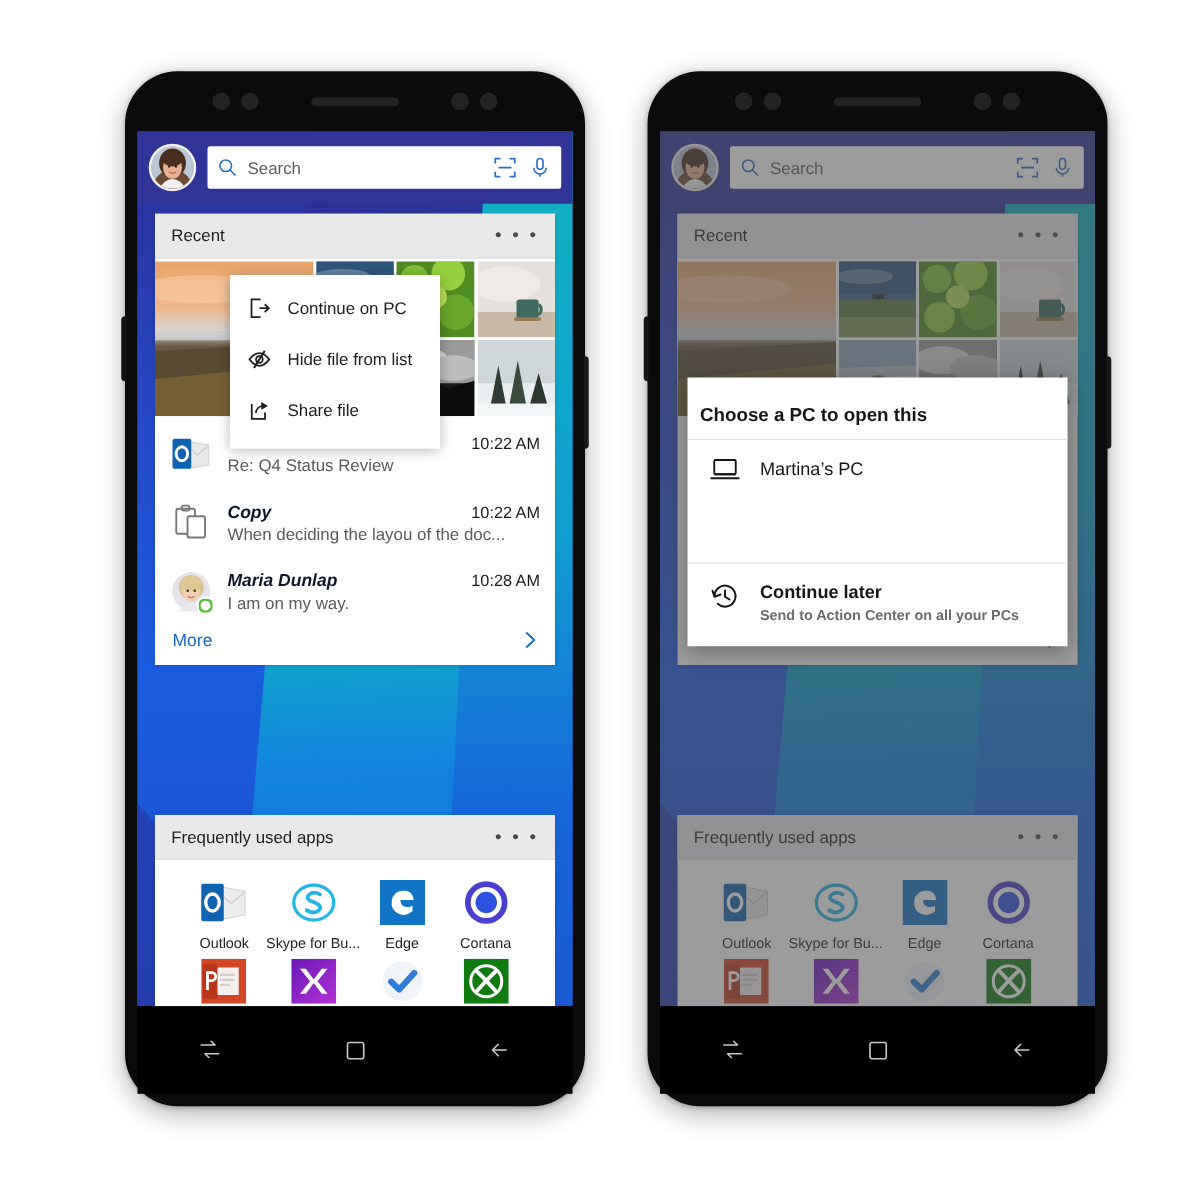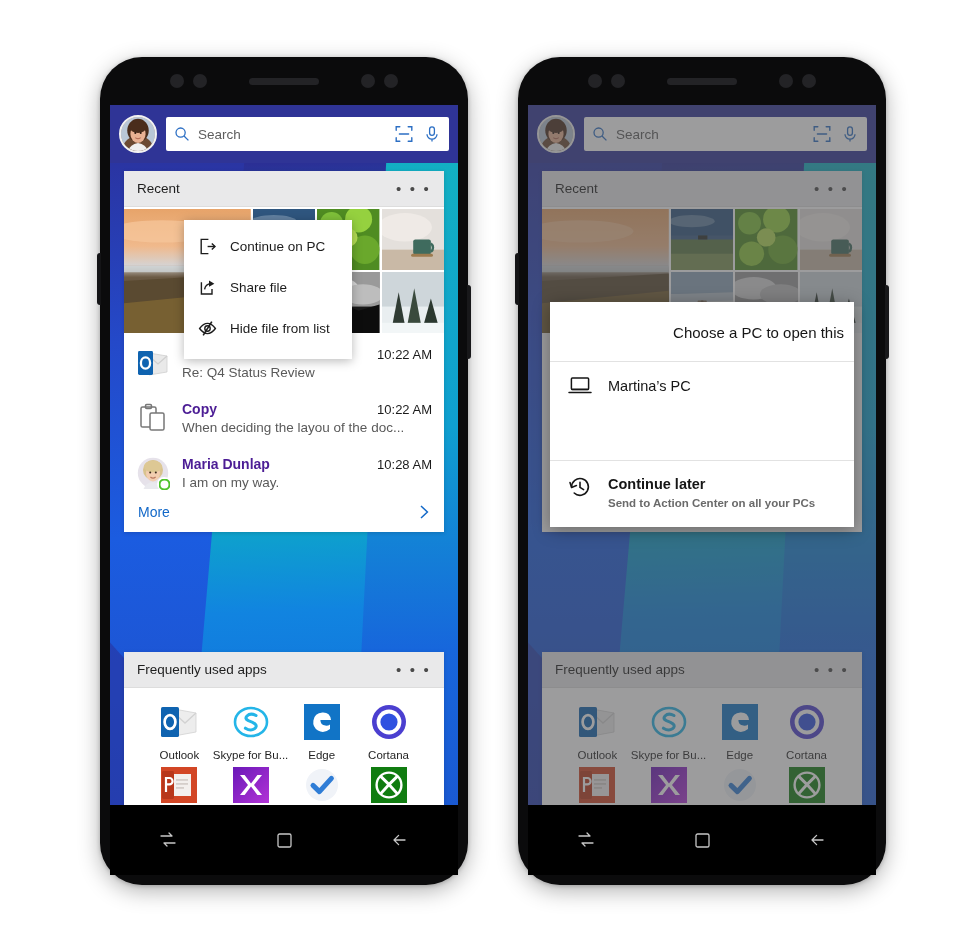--- a/index.html
+++ b/index.html
@@ -102,21 +102,21 @@
   .mosaic { display: grid; grid-template-columns: repeat(5, 1fr); grid-auto-rows: 61px; gap: 2px; padding: 2px 0 0 0; background: #fff; }
   .tile { overflow: hidden; position: relative; }
   .tile.big { grid-column: span 2; grid-row: span 2; }
 
   
   .rlist { padding: 2px 0 0; }
   .ritem { display: flex; padding: 11px 12px 10px; gap: 12px; align-items: flex-start; }
   .ricon { width: 34px; height: 34px; flex: none; display: flex; align-items: center; justify-content: center; }
   .rbody { flex: 1; min-width: 0; }
   .rtop { display: flex; align-items: baseline; }
-  .rtitle { font-size: 14px; font-weight: bold; color: #4c1d95; }
+  .rtitle { font-size: 14px; font-weight: bold; color: #0f172a; font-style: italic; }
   .rtime { margin-left: auto; font-size: 13px; color: #1b1b1b; padding-left: 10px; }
   .rsub { font-size: 13.5px; color: #5a5a5a; margin-top: 3px; white-space: nowrap; overflow: hidden; text-overflow: ellipsis; }
   .more-row { display: flex; justify-content: space-between; align-items: center; gap: 7px; padding: 4px 14px 12px; }
   .more-lbl { color: #1268c8; font-size: 14px; }
 
   
   .presence {
     position: absolute; right: -1px; bottom: -1px; width: 14px; height: 14px;
     border-radius: 50%; background: #fff; display: flex; align-items: center; justify-content: center;
   }
@@ -142,21 +142,21 @@
   }
   .ctxitem { display: flex; align-items: center; gap: 13px; padding: 11px 14px; }
   .ctxlbl { font-size: 13.5px; color: #1c1c1c; }
 
   
   .scrim { position: absolute; inset: 0; background: rgba(78,78,80,.56); }
   .dialog {
     position: absolute; left: 22px; right: 22px; top: 197px;
     background: #fff; box-shadow: 0 3px 16px rgba(0,0,0,.34);
   }
-  .dlg-title { text-align: right; font-size: 15px; color: #161616; padding: 22px 10px 20px; border-bottom: 1px solid #e2e2e2; }
+  .dlg-title { text-align: left; font-size: 15px; color: #161616; padding: 22px 10px 10px; border-bottom: 1px solid #e2e2e2; font-weight: bold; }
   .dlg-item { display: flex; align-items: center; gap: 16px; padding: 14px 18px; }
   .dlg-lbl { font-size: 14.5px; color: #161616; }
   .dlg-spacer { height: 50px; }
   .dlg-foot { border-top: 1px solid #e2e2e2; padding: 14px 18px 16px; display: flex; gap: 16px; align-items: flex-start; }
   .dlg-foot-txt .t { font-size: 14.5px; font-weight: bold; color: #161616; }
   .dlg-foot-txt .s { font-size: 11.5px; color: #6a6a6a; margin-top: 16px; font-weight: bold; }
 </style>
 </head>
 <body>
 
@@ -477,33 +477,33 @@
         <div class="ctxitem">
           <svg width="19" height="19" viewBox="0 0 19 19">
             <path d="M10.4 2.4 H3.2 v14.2 h7.2" fill="none" stroke="#1d1d1d" stroke-width="1.4"></path>
             <line x1="9.6" y1="9.5" x2="17" y2="9.5" stroke="#1d1d1d" stroke-width="1.4"></line>
             <path d="M13.8 6.4 L17 9.5 L13.8 12.6" fill="none" stroke="#1d1d1d" stroke-width="1.4"></path>
           </svg>
           <span class="ctxlbl">Continue on PC</span>
         </div>
         <div class="ctxitem">
           <svg width="19" height="19" viewBox="0 0 19 19">
+            <path d="M1.6 9.5 Q5.4 4.4 9.5 4.4 T17.4 9.5 Q13.6 14.6 9.5 14.6 T1.6 9.5z" fill="none" stroke="#1d1d1d" stroke-width="1.4"></path>
+            <circle cx="9.5" cy="9.5" r="2.7" fill="none" stroke="#1d1d1d" stroke-width="1.4"></circle>
+            <line x1="5.2" y1="16.4" x2="13.8" y2="2.6" stroke="#1d1d1d" stroke-width="1.6"></line>
+          </svg>
+          <span class="ctxlbl">Hide file from list</span>
+        </div>
+        <div class="ctxitem">
+          <svg width="19" height="19" viewBox="0 0 19 19">
             <path d="M3.4 4.2 V16 h10.6 v-5" fill="none" stroke="#1d1d1d" stroke-width="1.4"></path>
             <path d="M6.6 11.4 Q7.4 6 13 5.6" fill="none" stroke="#1d1d1d" stroke-width="1.4"></path>
             <path d="M11 2.6 L16.4 5.8 L11 8.8z" fill="#1d1d1d"></path>
           </svg>
           <span class="ctxlbl">Share file</span>
-        </div>
-        <div class="ctxitem">
-          <svg width="19" height="19" viewBox="0 0 19 19">
-            <path d="M1.6 9.5 Q5.4 4.4 9.5 4.4 T17.4 9.5 Q13.6 14.6 9.5 14.6 T1.6 9.5z" fill="none" stroke="#1d1d1d" stroke-width="1.4"></path>
-            <circle cx="9.5" cy="9.5" r="2.7" fill="none" stroke="#1d1d1d" stroke-width="1.4"></circle>
-            <line x1="5.2" y1="16.4" x2="13.8" y2="2.6" stroke="#1d1d1d" stroke-width="1.6"></line>
-          </svg>
-          <span class="ctxlbl">Hide file from list</span>
         </div>
       </div>
     </div>
 
     <div class="navbar">
       <span class="nav-btn">
         <svg width="20" height="20" viewBox="0 0 20 20">
           <path d="M3 6 H14 L11 3 M17 13 H6 L9 16" fill="none" stroke="#c7c7c7" stroke-width="1.3" stroke-linecap="round" stroke-linejoin="round"></path>
         </svg>
       </span>

